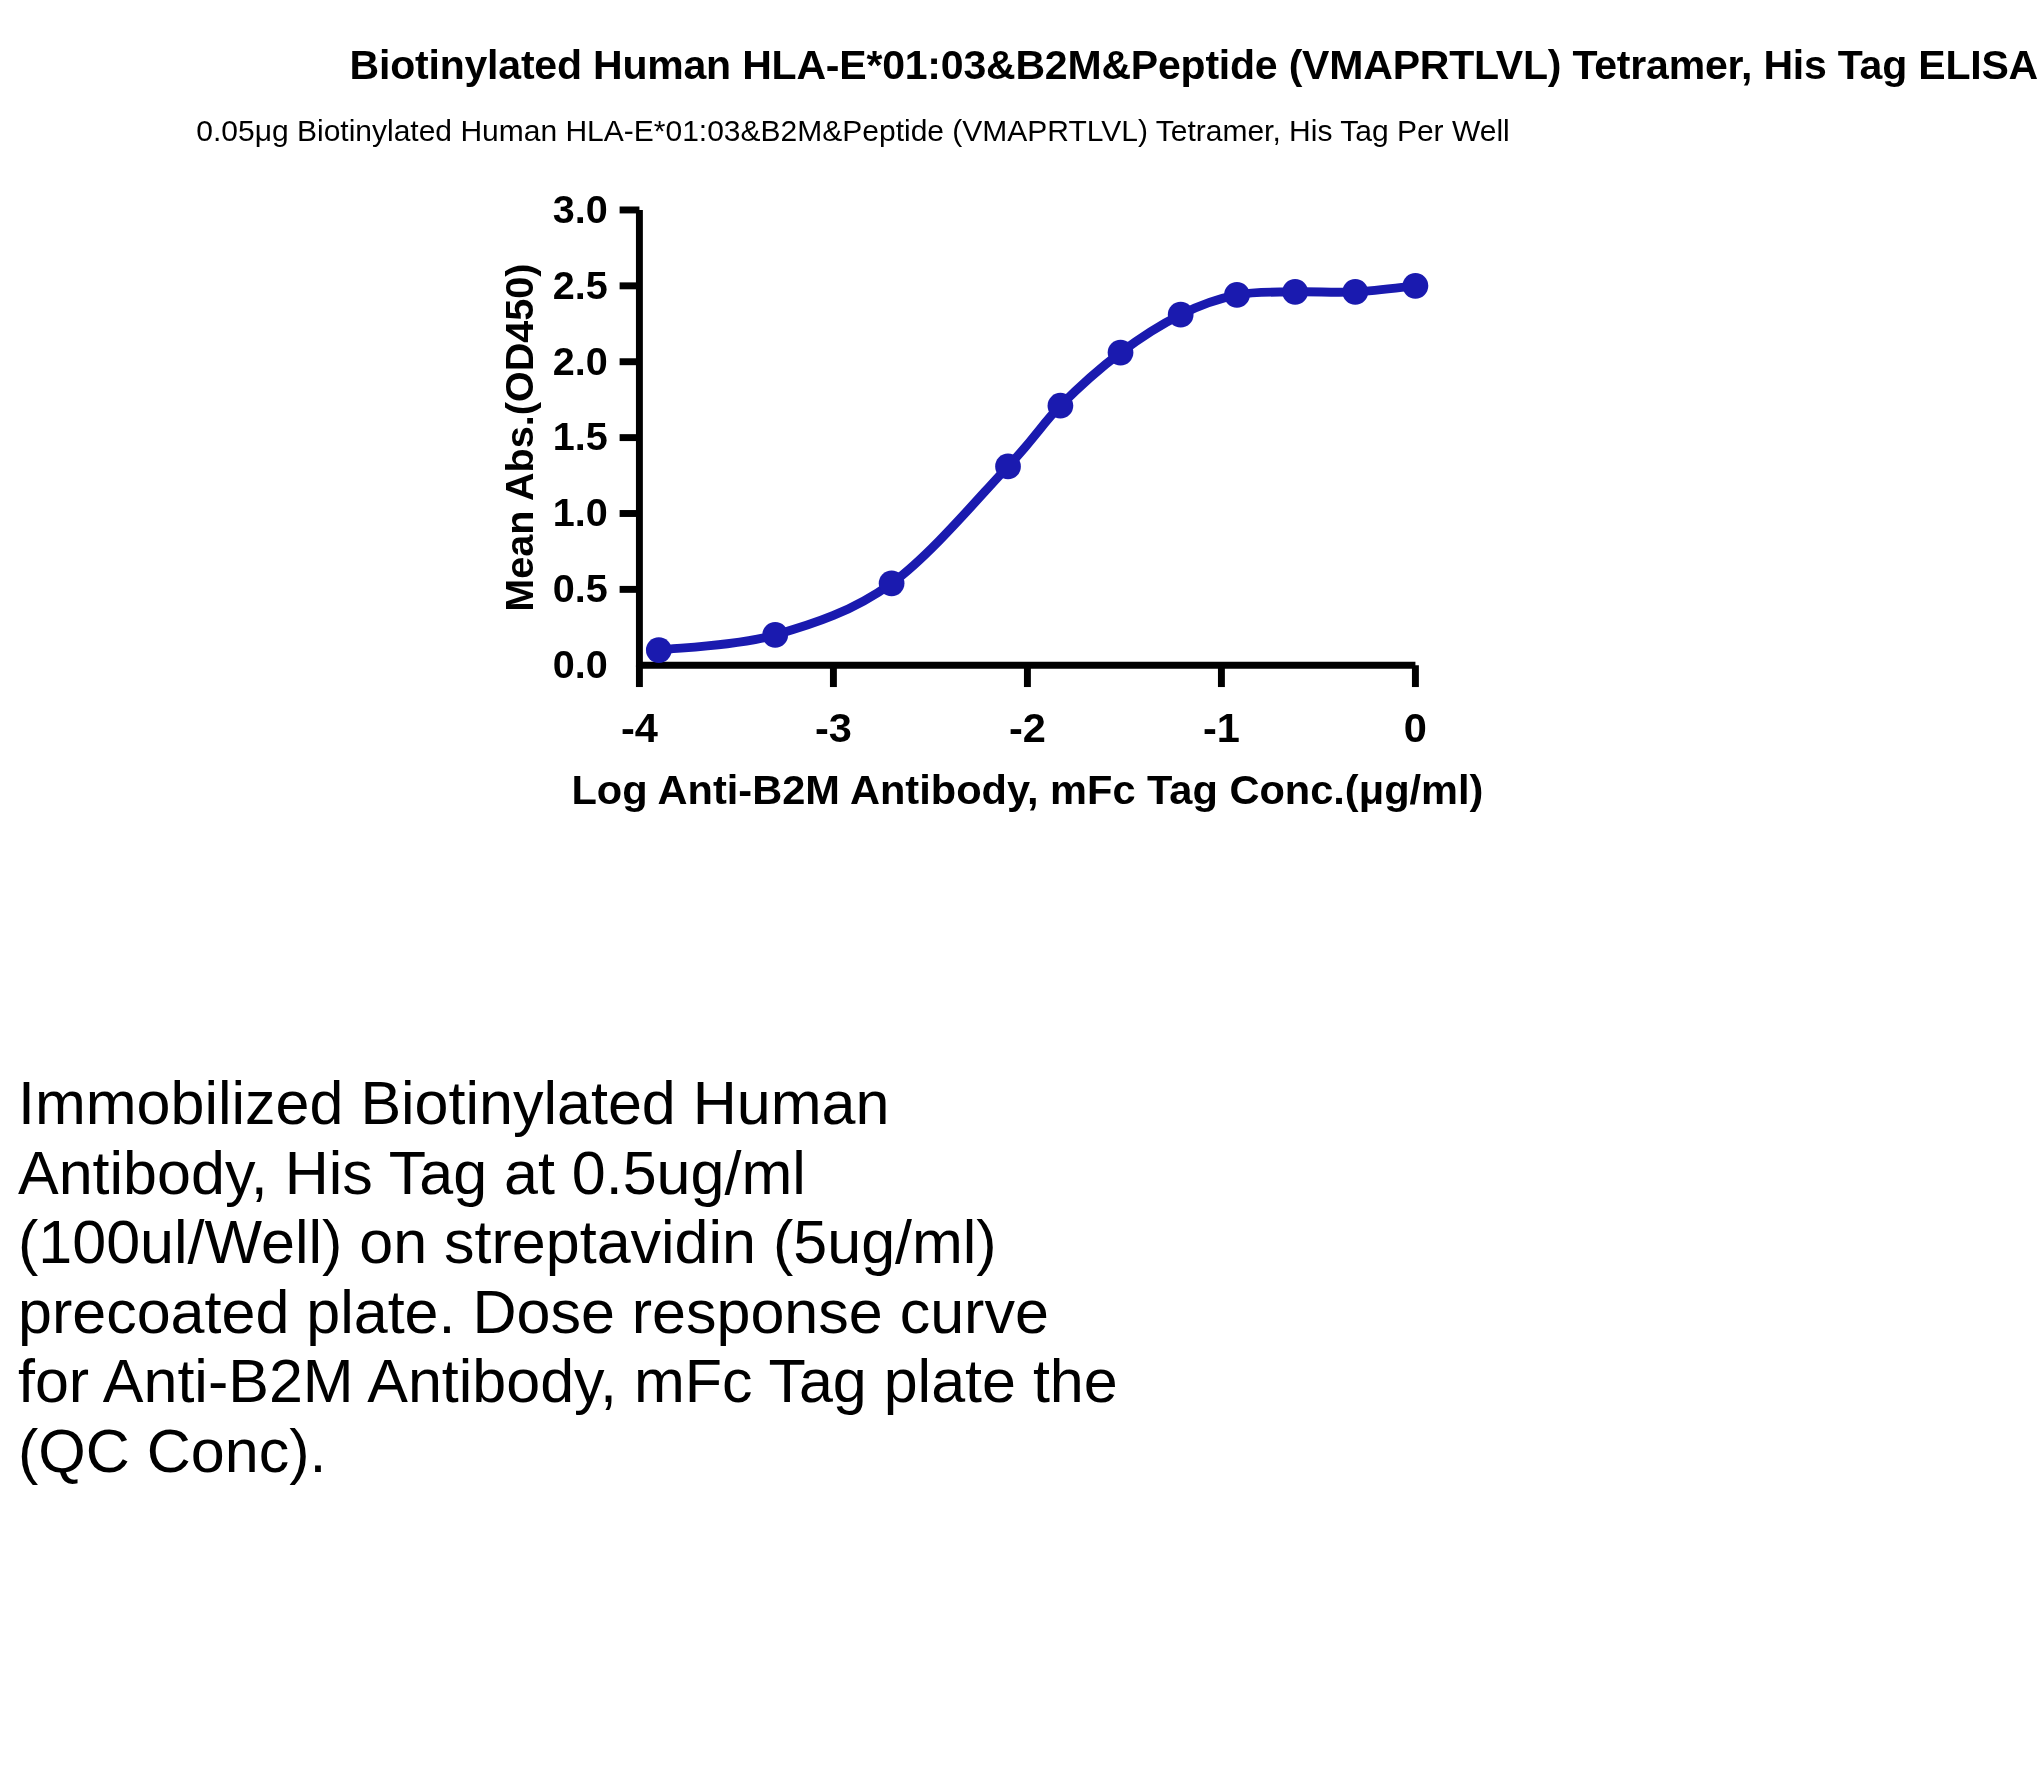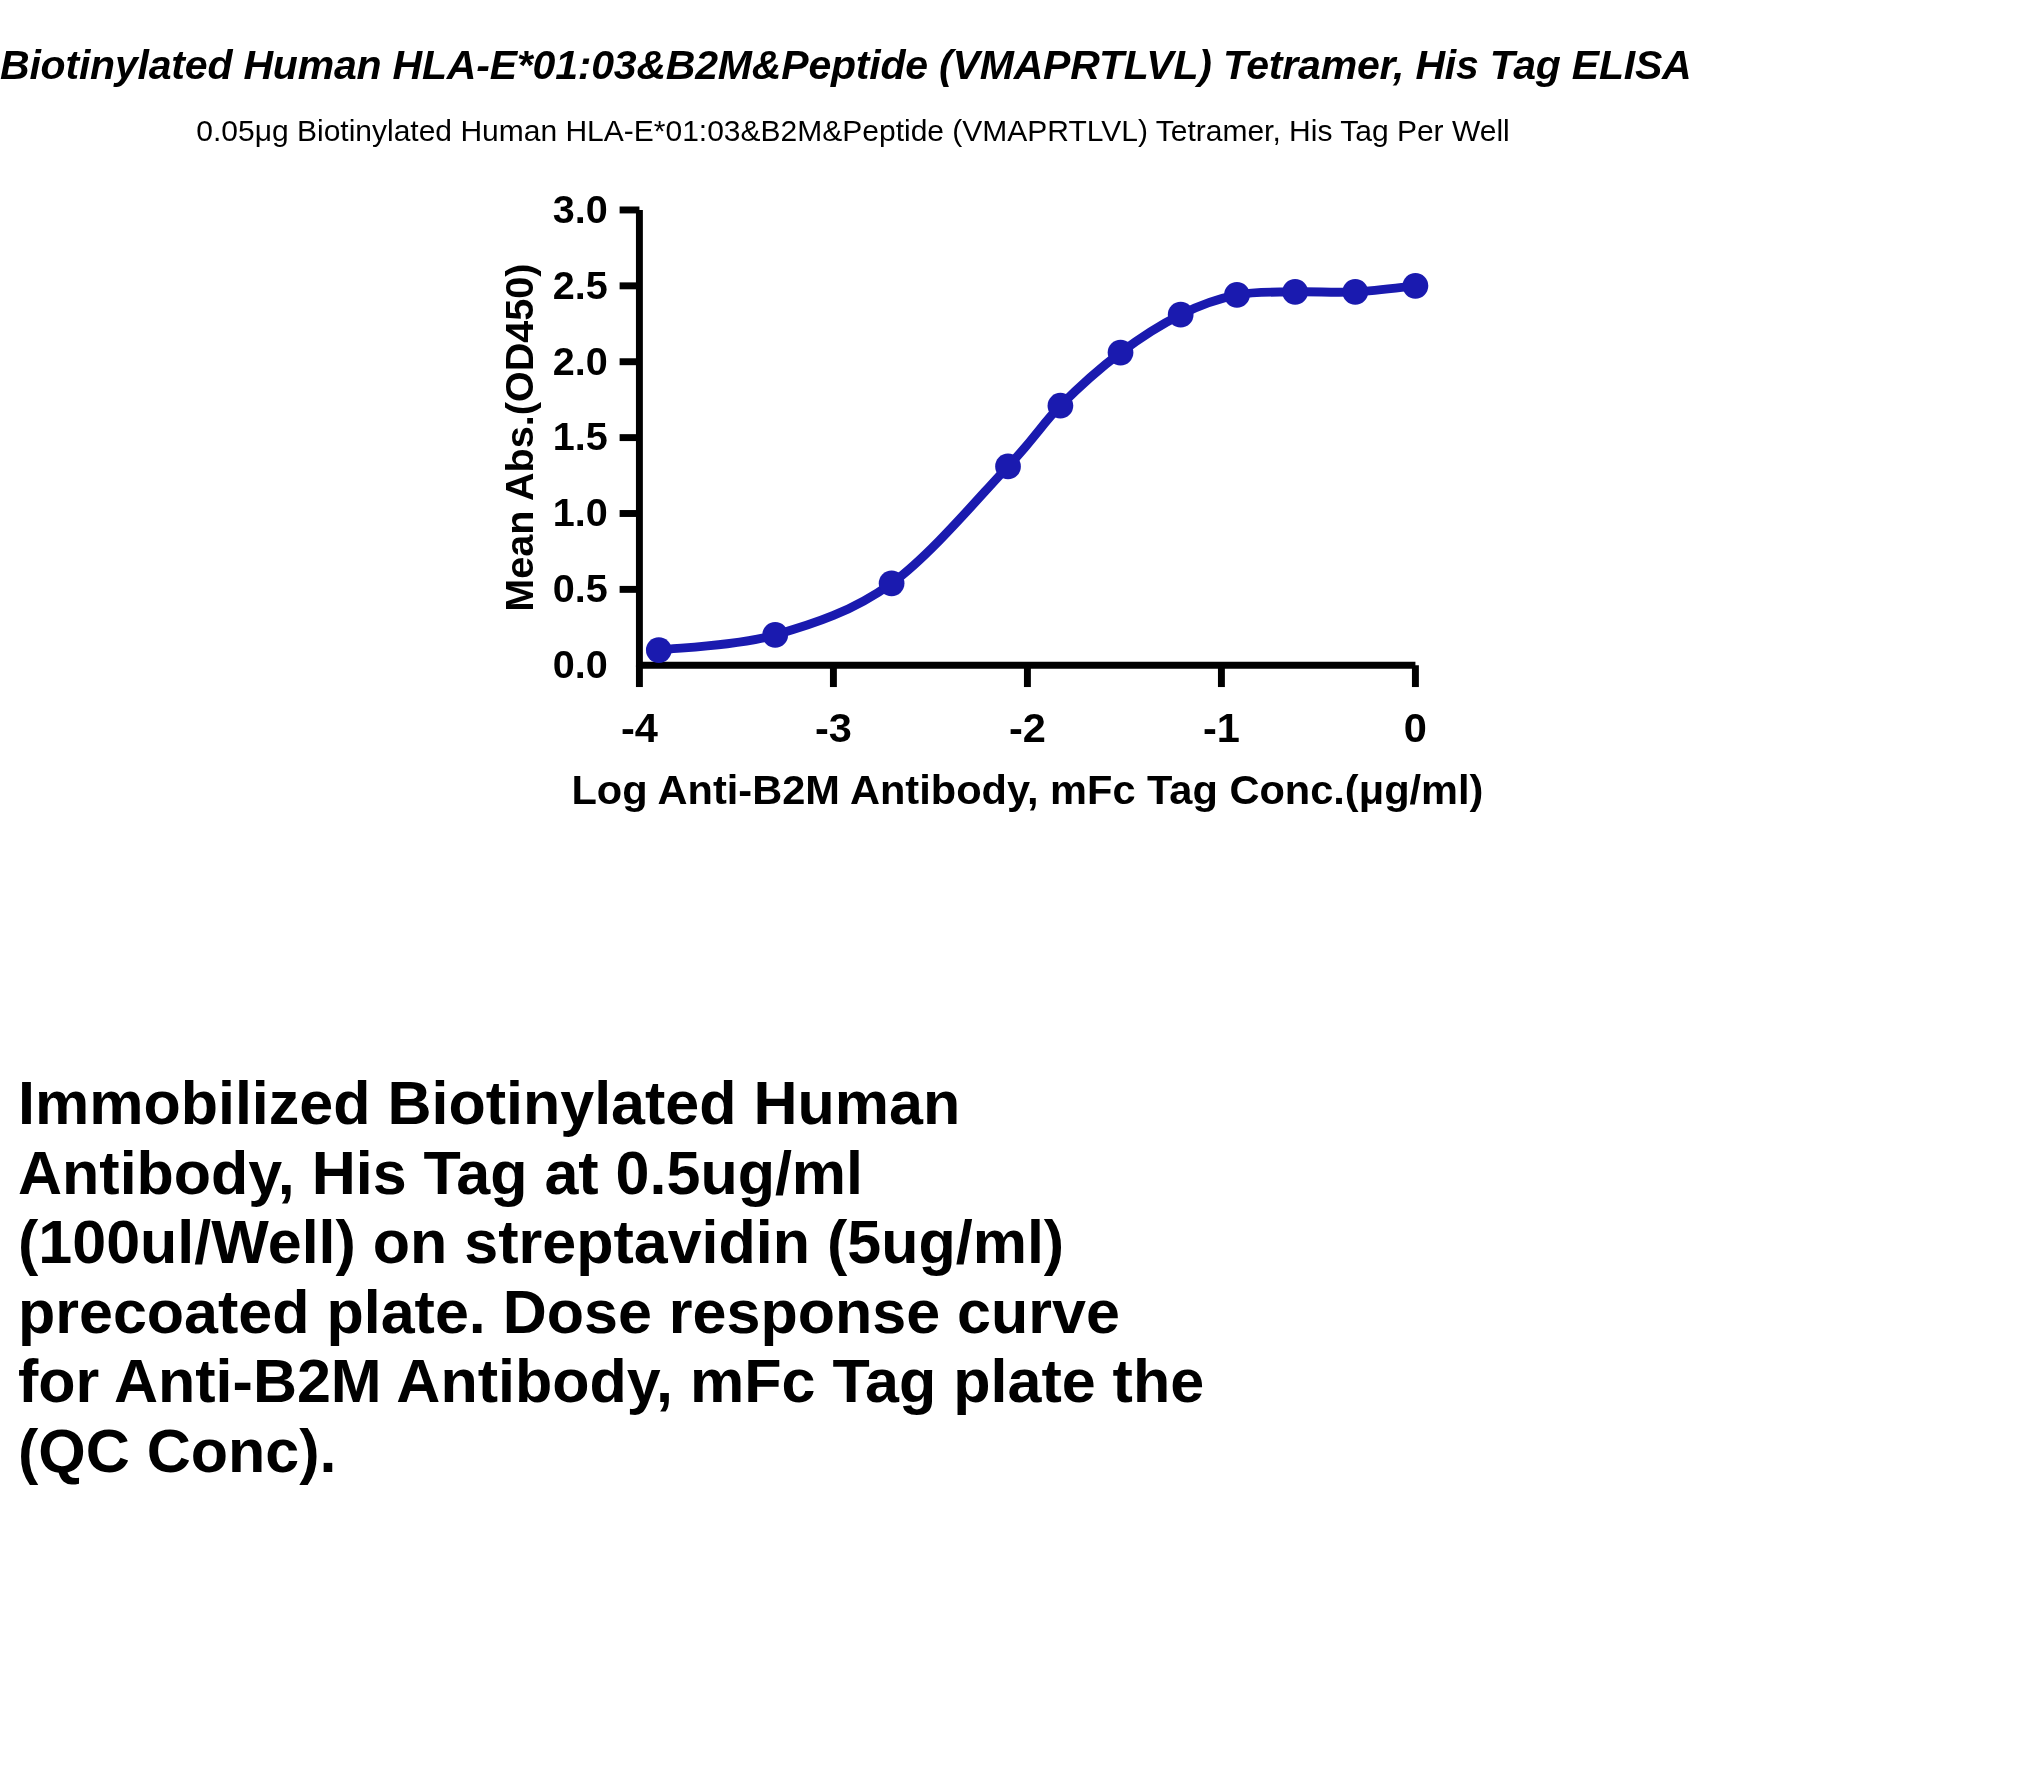--- a/index.html
+++ b/index.html
@@ -8,25 +8,24 @@
     background:#ffffff;
     font-family:"Liberation Sans", sans-serif;
     color:#000000;
     overflow:hidden;
   }
   .page{position:relative;width:2038px;height:1790px;}
 
   
   .title{
     position:absolute;left:0;top:42px;width:2038px;
-    text-align:left;
+    text-align:right;
     font-size:41px;font-weight:bold;
     letter-spacing:-0.2px;
     white-space:nowrap;
-    font-style:italic;
   }
   .subtitle{
     position:absolute;left:0;top:114px;width:1706px;
     text-align:center;
     font-size:30px;font-weight:normal;
     white-space:nowrap;
   }
 
   
   .chart-block{
@@ -34,21 +33,21 @@
   }
   .chart-svg{position:absolute;left:0;top:0;}
 
   
   .caption{
     position:absolute;left:18px;top:1069px;width:1604px;
     font-size:61px;line-height:1.14;
     font-weight:normal;
     color:#000;
   }
-  .caption div{white-space:pre;font-weight:bold;}
+  .caption div{white-space:pre;}
 </style>
 </head>
 <body>
 
 <div class="page">
 
   <div class="title">Biotinylated Human HLA-E*01:03&amp;B2M&amp;Peptide (VMAPRTLVL) Tetramer, His Tag ELISA</div>
   <div class="subtitle">0.05μg Biotinylated Human HLA-E*01:03&amp;B2M&amp;Peptide (VMAPRTLVL) Tetramer, His Tag Per Well</div>
 
   <div class="chart-block">

